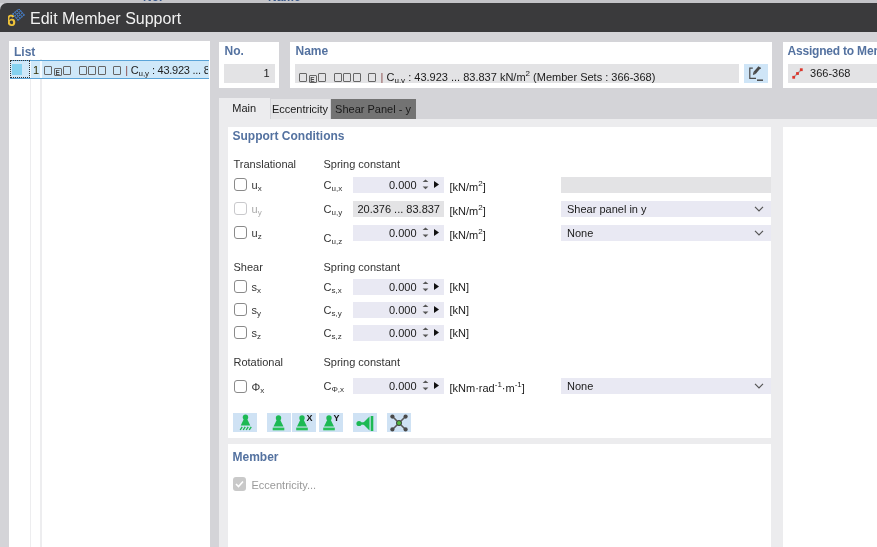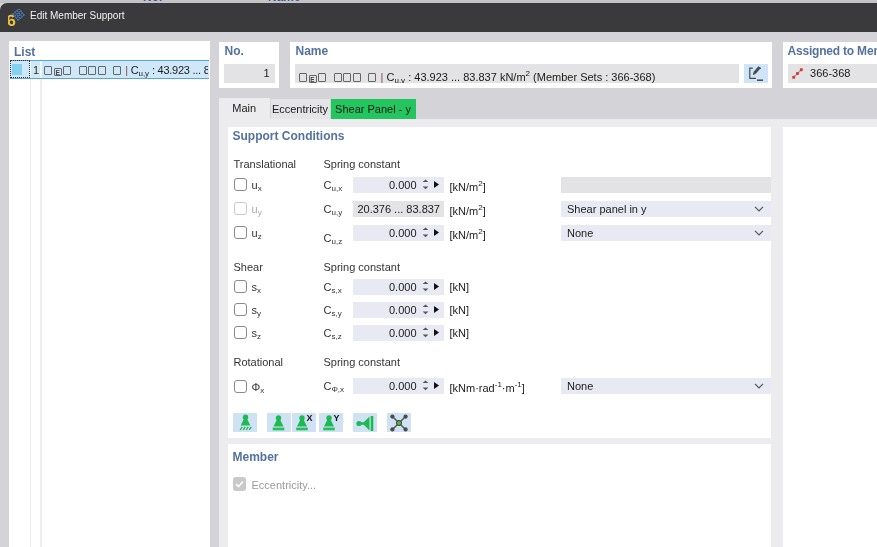--- a/index.html
+++ b/index.html
@@ -54,21 +54,21 @@
           <circle cx="1.3" cy="1.3" r="0.7"></circle>
           <circle cx="4" cy="1.3" r="0.7"></circle>
         <circle cx="-4" cy="4" r="0.7"></circle>
           <circle cx="-1.3" cy="4" r="0.7"></circle>
           <circle cx="1.3" cy="4" r="0.7"></circle>
           <circle cx="4" cy="4" r="0.7"></circle>
       </g>
     </g>
     <text x="-1" y="17" font-family="Liberation Sans" font-size="16" font-weight="bold" fill="#eec23a" transform="rotate(-8 3 14)">6</text>
   </svg>
-  <span class="abs" style="left:30px; top:7.5px; font-size:10px; color:#f2f2f2;">Edit Member Support</span>
+  <span class="abs" style="left:30px; top:7.5px; font-size:16px; color:#f2f2f2;">Edit Member Support</span>
 </div>
 
 <div class="abs white" style="left:9px; top:41px; width:201px; height:506px; overflow:hidden;">
   <div class="abs hdr" style="left:5px; top:4px;text-align:right;">List</div>
 
   <div class="abs" style="left:20.5px; top:18px; width:1.5px; height:488px; background:#ededef;"></div>
   <div class="abs" style="left:31px; top:18px; width:1.5px; height:488px; background:#ededef;"></div>
 
   <div class="abs" style="left:1px; top:18.5px; width:199px; height:19px; background:#cfe8f9; border-top:1px solid #5ba4d8; border-bottom:1px solid #5ba4d8;"></div>
   <div class="abs" style="left:20.5px; top:19.5px; width:1.5px; height:17px; background:#f4fafe;"></div>
@@ -114,21 +114,21 @@
       <rect x="0.3" y="7.9" width="2.8" height="2.8" fill="#dd352b"></rect>
       <rect x="4.1" y="4.1" width="2.8" height="2.8" fill="#dd352b"></rect>
       <rect x="7.9" y="0.3" width="2.8" height="2.8" fill="#dd352b"></rect>
     </svg>
     <span style="margin-left:4px;">366-368</span>
   </div>
 </div>
 
 <div class="abs" style="left:219px; top:97.5px; width:50.5px; height:21px; background:#ececee; font-size:11px; color:#1a1a1a; text-align:center; line-height:21px;">Main</div>
 <div class="abs" style="left:270.5px; top:98.5px; width:59px; height:20px; background:#e5e5e7; font-size:11px; color:#1a1a1a; text-align:center; line-height:21px;">Eccentricity</div>
-<div class="abs" style="left:330.5px; top:98.5px; width:85px; height:20px; background:#22c55e; font-size:11px; color:#1a1a1a; text-align:center; line-height:21px;">Shear Panel - y</div>
+<div class="abs" style="left:330.5px; top:98.5px; width:85px; height:20px; background:#737373; font-size:11px; color:#1a1a1a; text-align:center; line-height:21px;">Shear Panel - y</div>
 
 <div class="abs" style="left:219px; top:118.5px; width:658px; height:428.5px; background:#ececee;"></div>
 
 <div class="abs white" style="left:228px; top:127px; width:543px; height:310.5px;">
   <div class="abs hdr" style="left:4.5px; top:1.5px;">Support Conditions</div>
 
   <div class="abs t11" style="left:5.5px; top:31px;">Translational</div>
   <div class="abs t11" style="left:95.5px; top:31px;">Spring constant</div>
 
   <div class="abs cb" style="left:5.5px; top:51px;"></div>

